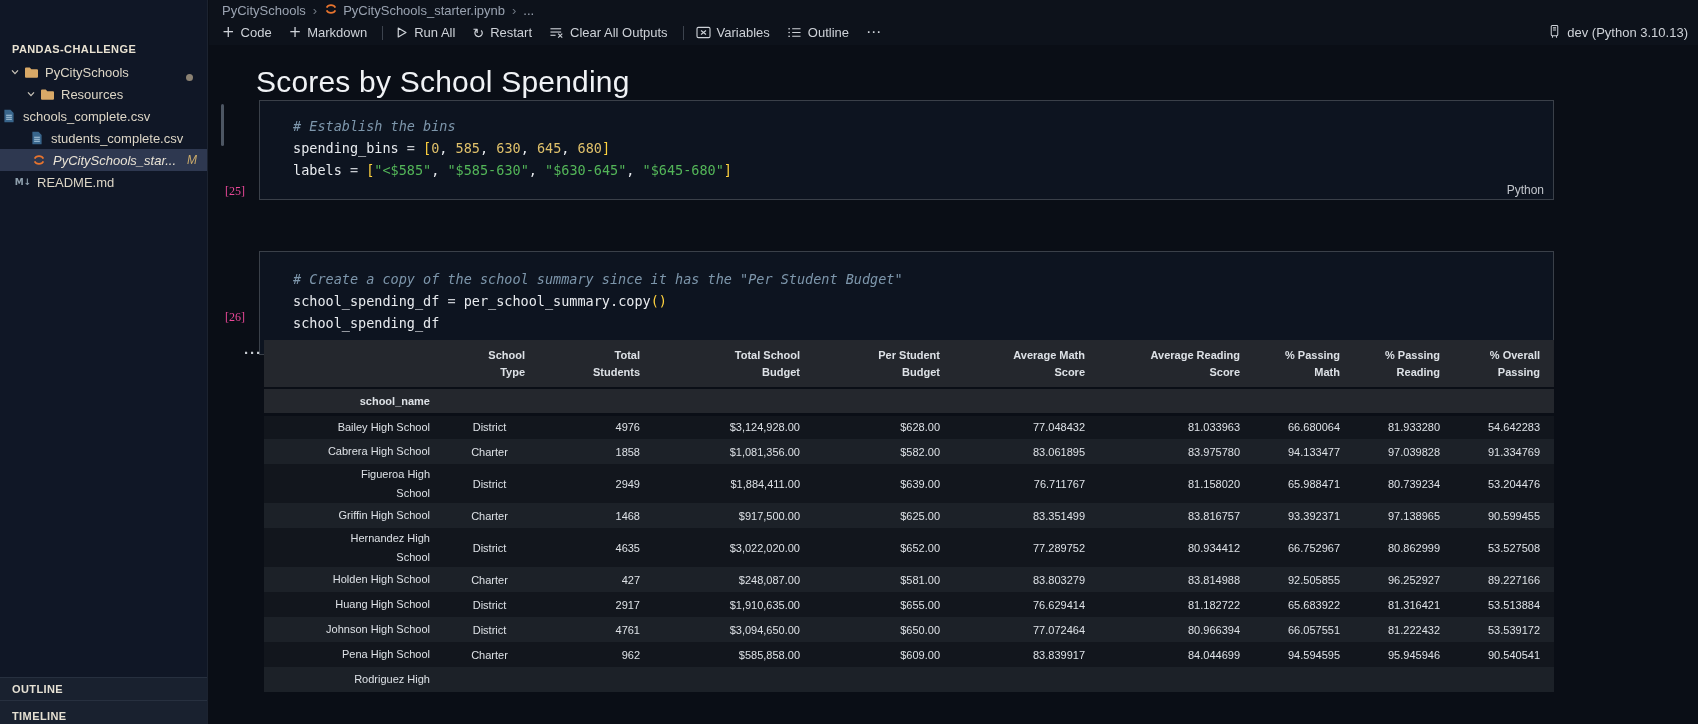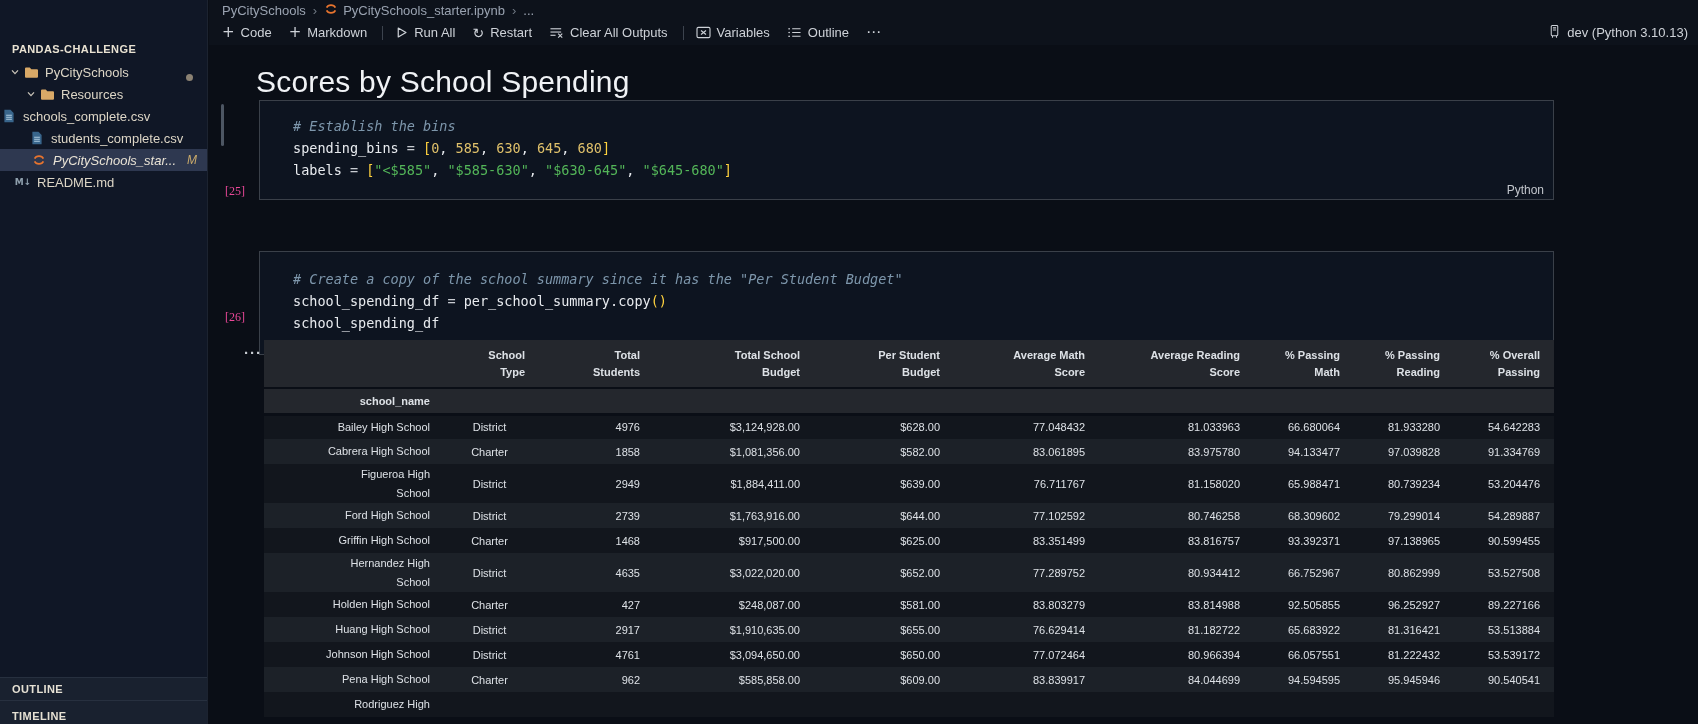--- a/index.html
+++ b/index.html
@@ -352,32 +352,20 @@
                 <td>2949</td>
                 <td>$1,884,411.00</td>
                 <td>$639.00</td>
                 <td>76.711767</td>
                 <td>81.158020</td>
                 <td>65.988471</td>
                 <td>80.739234</td>
                 <td>53.204476</td>
               </tr>
               <tr>
-                <th>Ford High School</th>
-                <td class="ctype">District</td>
-                <td>2739</td>
-                <td>$1,763,916.00</td>
-                <td>$644.00</td>
-                <td>77.102592</td>
-                <td>80.746258</td>
-                <td>68.309602</td>
-                <td>79.299014</td>
-                <td>54.289887</td>
-              </tr>
-              <tr>
                 <th>Griffin High School</th>
                 <td class="ctype">Charter</td>
                 <td>1468</td>
                 <td>$917,500.00</td>
                 <td>$625.00</td>
                 <td>83.351499</td>
                 <td>83.816757</td>
                 <td>93.392371</td>
                 <td>97.138965</td>
                 <td>90.599455</td>

